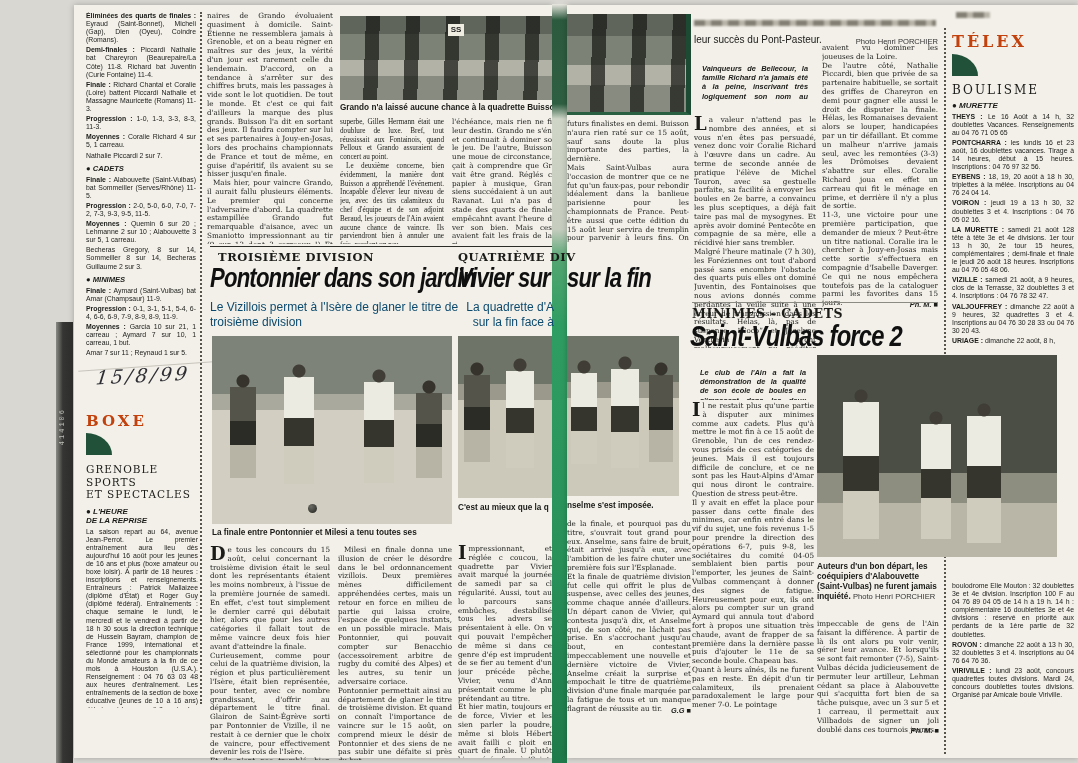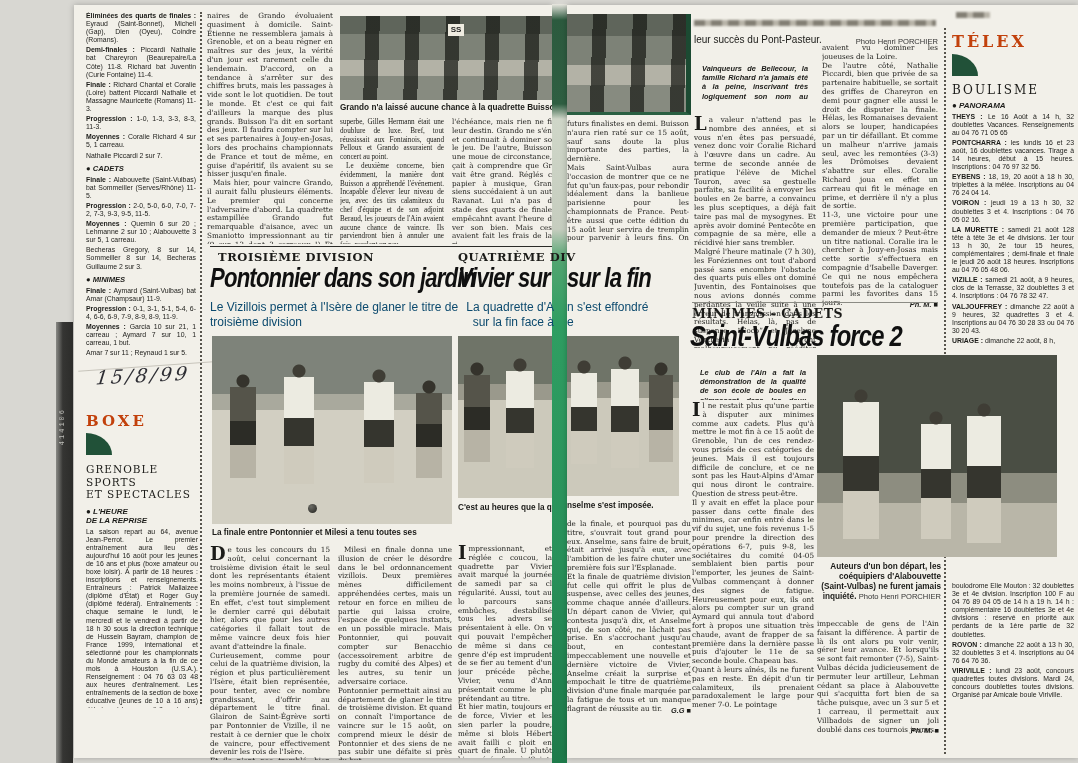--- a/index.html
+++ b/index.html
@@ -149,40 +149,36 @@
   <div class="kicker" style="left:458px;top:250px;">QUATRIÈME DIV</div>
   <div class="headline" style="left:458px;top:263px;">Vivier sur</div>
   <div class="subhead" style="left:458px;top:300px;width:96px;height:30px;overflow:hidden;text-align:right;">
     <div style="white-space:nowrap;">La quadrette d'A</div>
     <div style="white-space:nowrap;">sur la fin face à</div>
   </div>
   <div class="photo" style="left:458px;top:336px;width:94px;height:162px;background:linear-gradient(180deg,#6f7468 0 48px,#9a998c 48px 64px,#ccc9bb 64px 100%);">
     <div class="person dark" style="left:6px;top:26px;width:26px;height:100px;"></div>
     <div class="person" style="left:48px;top:22px;width:28px;height:110px;"></div>
   </div>
-  <div class="caption" style="left:458px;top:503px;width:94px;height:11px;white-space:nowrap;">C'est au heures que la q</div>
+  <div class="caption" style="left:458px;top:503px;width:94px;height:11px;white-space:nowrap;">C'est au mieux que la q</div>
   <div class="col" style="left:458px;top:545px;width:94px;height:213px;">
     <p class="body-text noindent dropcap">Impressionnant, et réglée c coucou, la quadrette par Vivier avait marqué la journée de samedi par sa cl régularité. Aussi, tout au lo parcours sans embûches, destabilisé tous les advers se présentaient à elle. On v qui pouvait l'empêcher de même si dans ce genre d'ép est imprudent de se fier au tement d'un jour précéde pêche, Vivier, venu d'Ann présentait comme le plu prétendant au titre.</p>
     <p class="body-text noindent">Et hier matin, toujours er de force, Vivier et les sien parler la poudre, même si blois Hébert avait failli c ploit en quart de finale. U plutôt bien gérée face à (Saint-Firmin) et voilà qu</p>
   </div>
 
   <div class="photo dark" style="left:567px;top:14px;width:119px;height:98px;border-right:5px solid #1c4a32;border-bottom:3px solid #2a5f42;">
     <div class="legs"></div>
   </div>
   <div class="col" style="left:567px;top:120px;width:122px;height:122px;">
     <p class="body-text noindent">futurs finalistes en demi. Buisson n'aura rien raté sur ce 15 août, sauf sans doute la plus importante des parties, la dernière.</p>
     <p class="body-text noindent">Mais Saint-Vulbas aura l'occasion de montrer que ce ne fut qu'un faux-pas, pour rebondir idéalement dans la banlieue parisienne pour les championnats de France. Peut-être aussi que cette édition du 15 août leur servira de tremplin pour parvenir à leurs fins. On réagit toujours face aux plus grandes des désillusions.</p>
 
   </div>
 
   <div class="headline" style="left:567px;top:263px;">sur la fin</div>
-  <div class="subhead" style="left:567px;top:300px;width:120px;height:30px;">
-    <div>n s'est effondré</div>
-    <div>e</div>
-  </div>
   <div class="photo" style="left:567px;top:336px;width:112px;height:160px;background:linear-gradient(180deg,#6f7468 0 46px,#9a998c 46px 62px,#ccc9bb 62px 100%);">
     <div class="person" style="left:4px;top:24px;width:26px;height:104px;"></div>
     <div class="person" style="left:44px;top:20px;width:28px;height:112px;"></div>
     <div class="person dark" style="left:82px;top:26px;width:24px;height:100px;"></div>
   </div>
   <div class="caption" style="left:567px;top:501px;width:112px;height:11px;white-space:nowrap;">nselme s'est imposée.</div>
   <div class="col" style="left:567px;top:520px;width:124px;height:240px;">
     <p class="body-text noindent">de la finale, et pourquoi pas du titre, s'ouvrait tout grand pour eux. Anselme, sans faire de bruit, était arrivé jusqu'à eux, avec l'ambition de les faire chuter une première fois sur l'Esplanade.</p>
     <p class="body-text noindent">Et la finale de quatrième division fut celle qui offrit le plus de suspense, avec celles des jeunes, comme chaque année d'ailleurs. Un départ canon de Vivier, qui contesta jusqu'à dix, et Anselme qui, de son côté, ne lâchait pas prise. En s'accrochant jusqu'au bout, en contestant impeccablement une nouvelle et dernière victoire de Vivier, Anselme créait la surprise et empochait le titre de quatrième division d'une finale marquée par la fatigue de tous et un manque flagrant de réussite au tir.</p>
     <div class="byline" style="margin-top:-8px;">G.G  ■</div>
@@ -216,34 +212,34 @@
     <p class="body-text noindent dropcap">Il ne restait plus qu'une partie à disputer aux minimes comme aux cadets. Plus qu'à mettre le mot fin à ce 15 août de Grenoble, l'un de ces rendez-vous prisés de ces catégories de jeunes. Mais il est toujours difficile de conclure, et ce ne sont pas les Haut-Alpins d'Amar qui nous diront le contraire. Question de stress peut-être.</p>
     <p class="body-text noindent">Il y avait en effet la place pour passer dans cette finale des minimes, car enfin entré dans le vif du sujet, une fois revenus 1-5 pour prendre la direction des opérations 6-7, puis 9-8, les sociétaires du comité 04-05 semblaient bien partis pour l'emporter, les jeunes de Saint-Vulbas commençant à donner des signes de fatigue. Heureusement pour eux, ils ont alors pu compter sur un grand Aymard qui annula tout d'abord fort à propos une situation très chaude, avant de frapper de sa première dans la dernière passe puis d'ajouter le 11e de sa seconde boule. Chapeau bas.</p>
     <p class="body-text noindent">Quant à leurs aînés, ils ne furent pas en reste. En dépit d'un tir calamiteux, ils prenaient paradoxalement le large pour mener 7-0. Le pointage</p>
   </div>
 
   <div class="photo" style="left:817px;top:355px;width:240px;height:202px;background:linear-gradient(180deg,#4a4e44 0 118px,#8d8d80 118px 148px,#b9b6a8 148px 100%);">
     <div class="person" style="left:26px;top:34px;width:36px;height:150px;"></div>
     <div class="person" style="left:104px;top:56px;width:30px;height:128px;"></div>
     <div class="person" style="left:150px;top:48px;width:34px;height:140px;"></div>
   </div>
-  <div class="caption" style="left:817px;top:562px;width:124px;height:52px;text-align:right;">
+  <div class="caption" style="left:817px;top:562px;width:124px;height:52px;text-align:left;">
     <span>Auteurs d'un bon départ, les coéquipiers d'Alabouvette (Saint-Vulbas) ne furent jamais inquiété.</span>
     <span class="credit">Photo Henri PORCHIER</span>
   </div>
   <div class="col" style="left:817px;top:620px;width:122px;height:140px;">
     <p class="body-text noindent">impeccable de gens de l'Ain faisant la différence. À partir de là ils ont alors pu voir venir, gérer leur avance. Et lorsqu'ils se sont fait remonter (7-5), Saint-Vulbas décida judicieusement de permuter leur artilleur, Lehman cédant sa place à Alabouvette qui s'acquitta fort bien de sa tâche puisque, avec un 3 sur 5 et 1 carreau, il permettait aux Villbadois de signer un joli doublé dans ces tournois jeunes.</p>
     <div class="byline" style="margin-top:-8px;">Ph. M.  ■</div>
   </div>
 
   <div class="col" style="left:952px;top:32px;width:122px;height:322px;">
     <div class="sec-title" style="font-size:16px;">TÉLEX</div>
     <div class="fold-icon"></div>
     <div class="org" style="font-size:12px;letter-spacing:2px;">BOULISME</div>
-    <div class="cat" style="font-size:8px;">● PANORAMA</div>
+    <div class="cat" style="font-size:8px;">● MURETTE</div>
     <p class="agate"><b>THEYS :</b> <span>Le 16 Août à 14 h, 32 doublettes Vacances. Renseignements au 04 76 71 05 65</span></p>
     <p class="agate"><b>PONTCHARRA :</b> <span>les lundis 16 et 23 août, 16 doublettes vacances. Tirage à 14 heures, début à 15 heures. Inscriptions : 04 76 97 32 56.</span></p>
     <p class="agate"><b>EYBENS :</b> <span>18, 19, 20 août à 18 h 30, triplettes à la mêlée. Inscriptions au 04 76 24 04 14.</span></p>
     <p class="agate"><b>VOIRON :</b> <span>jeudi 19 à 13 h 30, 32 doublettes 3 et 4. Inscriptions : 04 76 05 02 16.</span></p>
     <p class="agate"><b>LA MURETTE :</b> <span>samedi 21 août 128 tête à tête 3e et 4e divisions. 1er tour 13 h 30, 2e tour 15 heures, complémentaires ; demi-finale et finale le jeudi 26 août 18 heures. Inscriptions au 04 76 05 48 06.</span></p>
     <p class="agate"><b>VIZILLE :</b> <span>samedi 21 août, à 9 heures, clos de la Terrasse, 32 doublettes 3 et 4. Inscriptions : 04 76 78 32 47.</span></p>
     <p class="agate"><b>VALJOUFFREY :</b> <span>dimanche 22 août à 9 heures, 32 quadrettes 3 et 4. Inscriptions au 04 76 30 28 33 ou 04 76 30 20 43.</span></p>
     <p class="agate"><b>URIAGE :</b> <span>dimanche 22 août, 8 h,</span></p>
   </div>
   <div class="col" style="left:952px;top:582px;width:122px;height:166px;">

